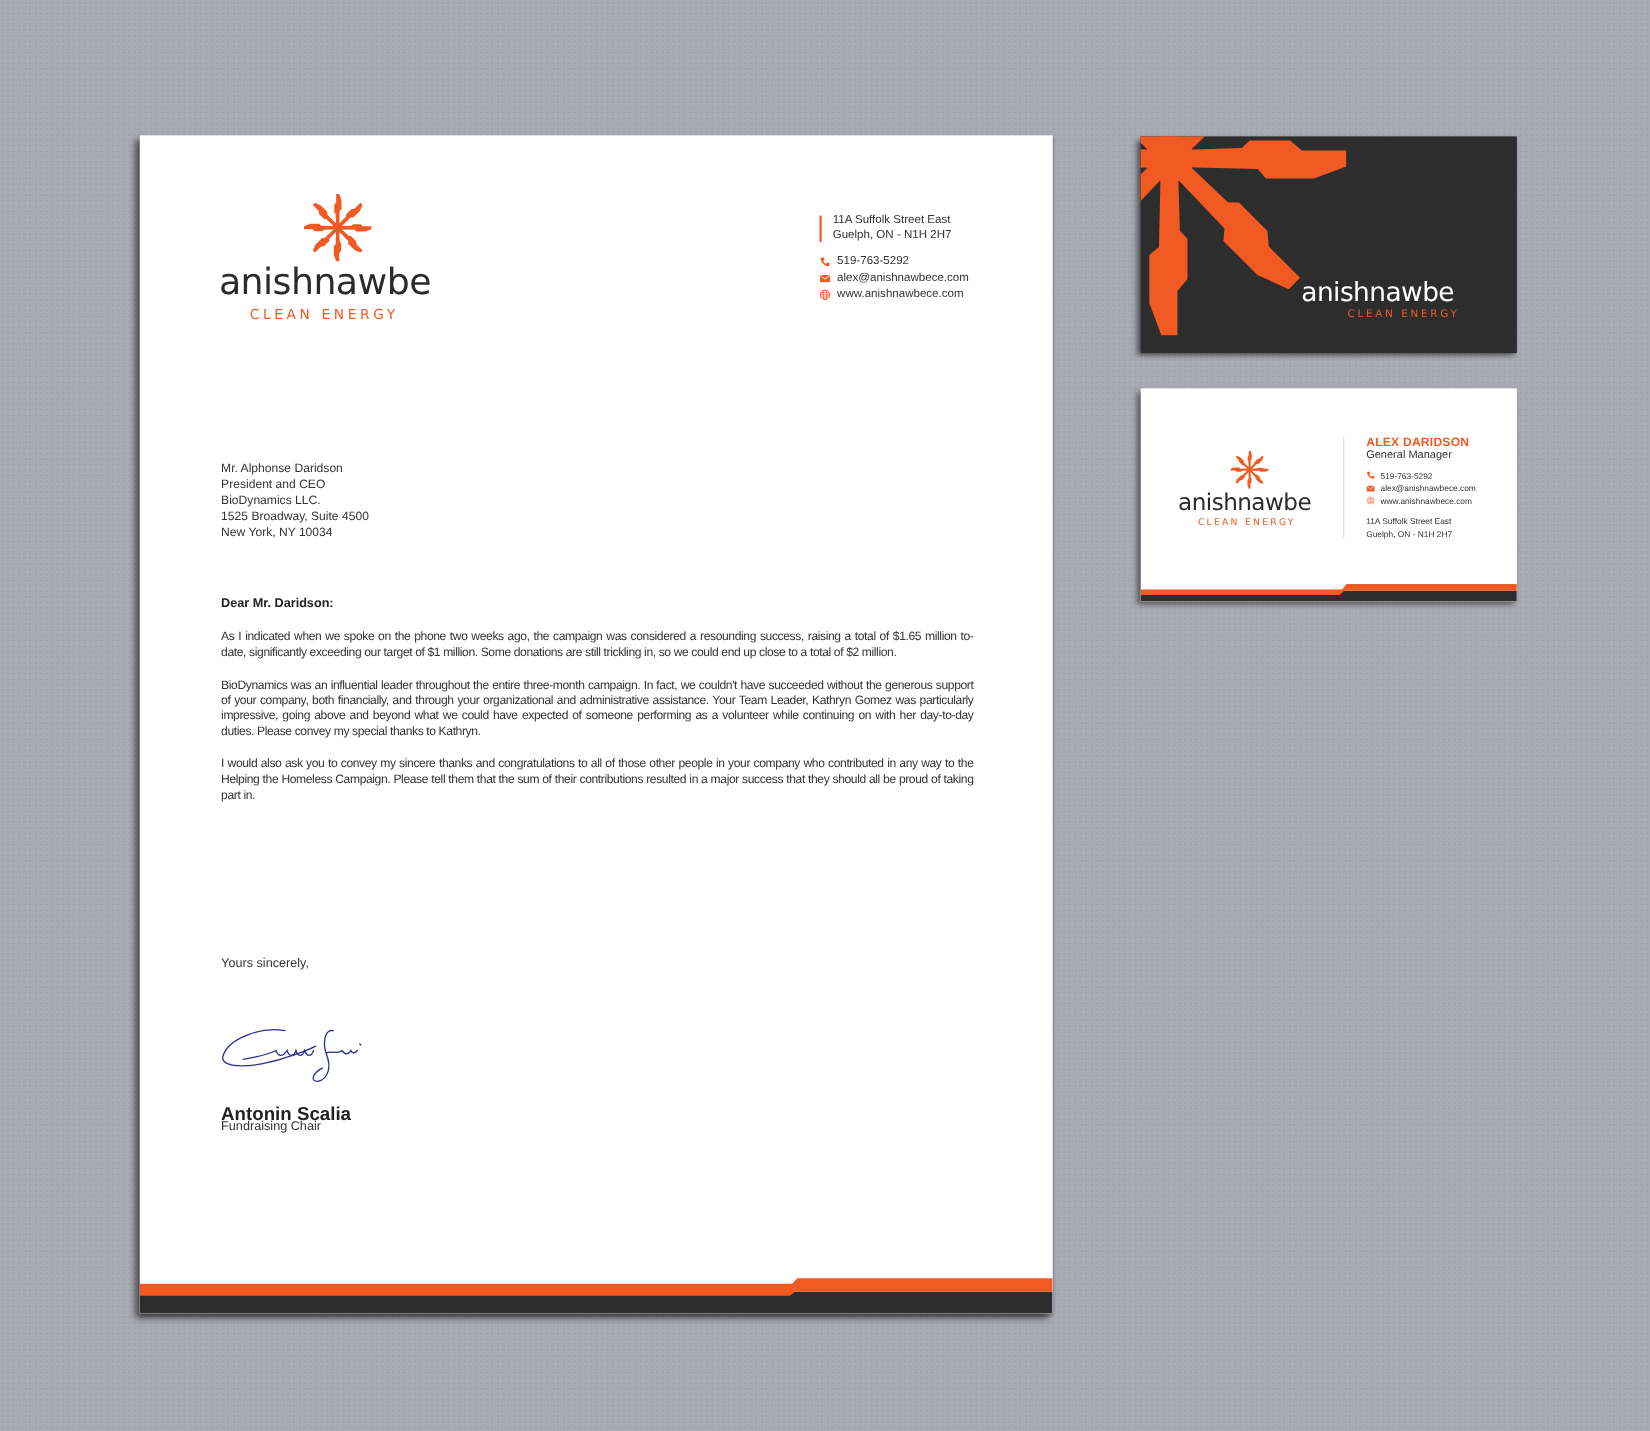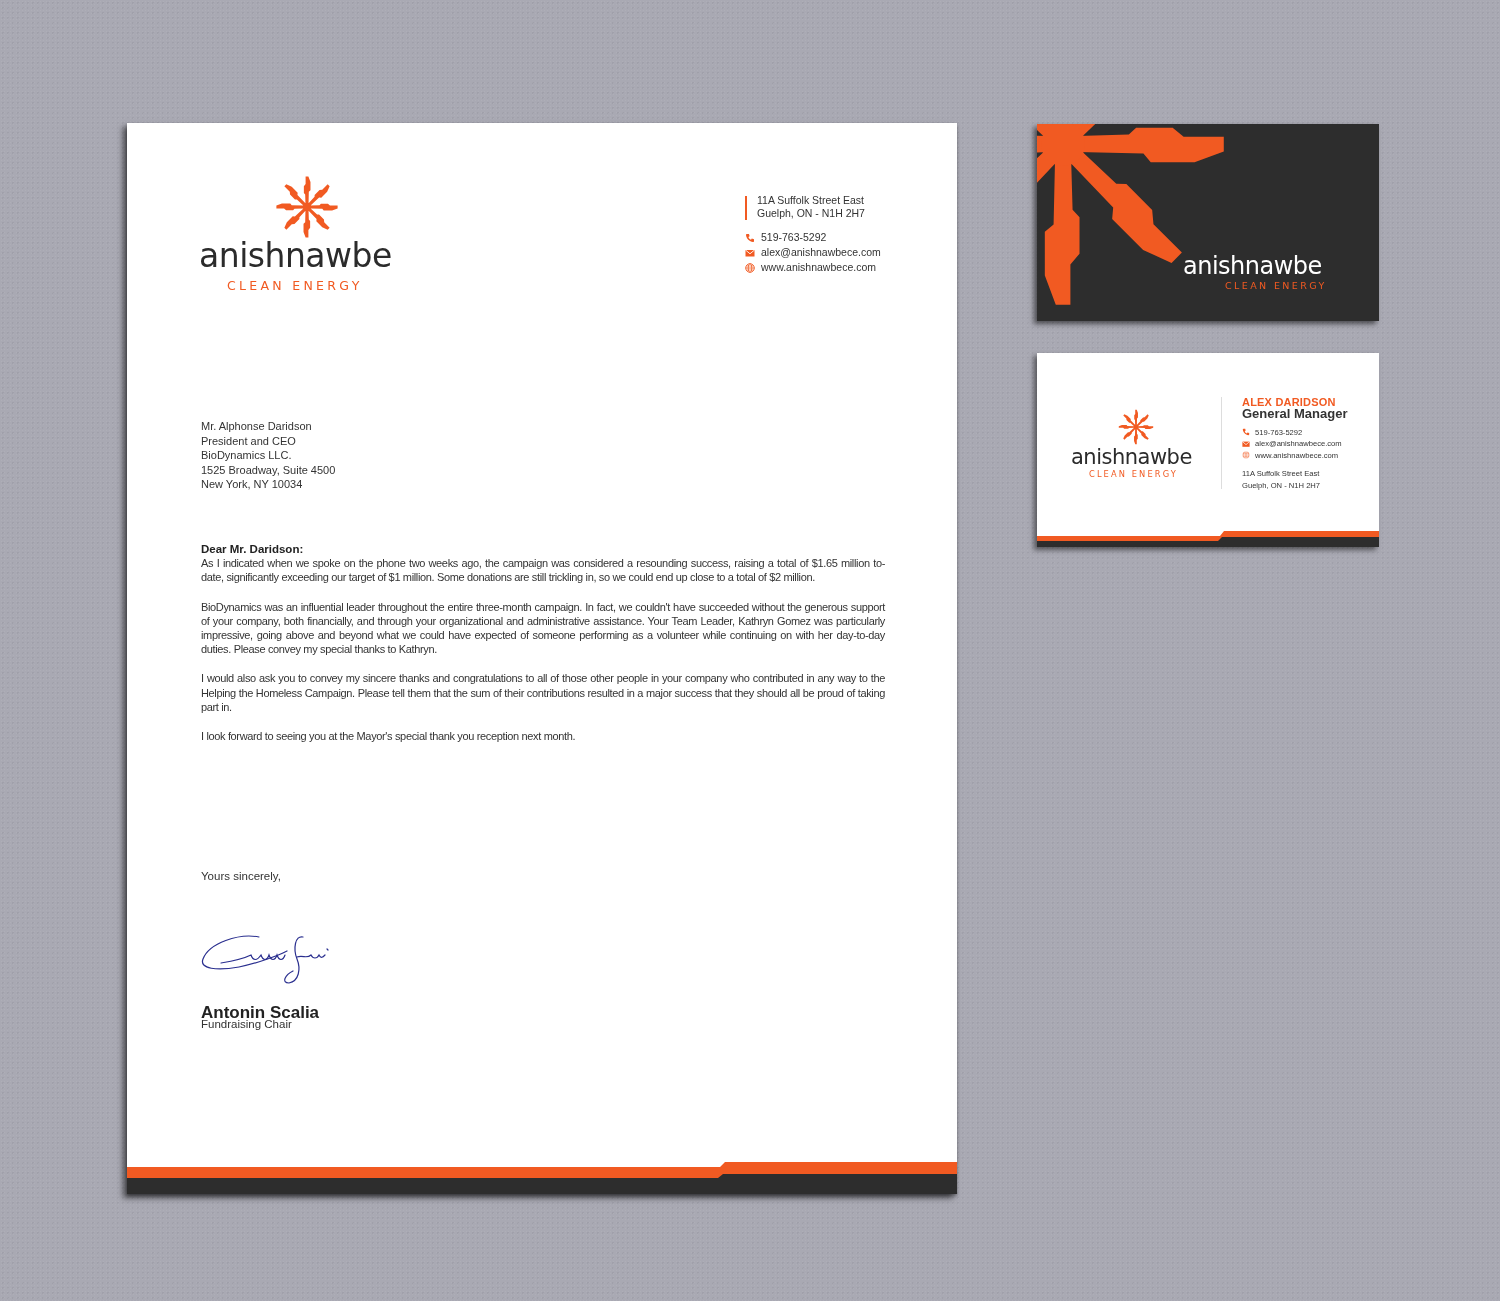--- a/index.html
+++ b/index.html
@@ -35,21 +35,21 @@
   .lh-addr-bar { left:0; top:3px; width:2px; height:24px; background:#f15a22; }
   .lh-addr { left:12px; top:1px; white-space:nowrap; }
   .contact-row { position:absolute; left:0; white-space:nowrap; display:flex; align-items:center; }
   .contact-row .ic { width:10px; height:10px; margin-right:6px; display:inline-block; }
 
   .recipient { left:74px; top:296px; font-size:11px; line-height:14.5px; color:#333; }
   .letter-body {
     left:74px; top:419px; width:684px; font-size:11px; line-height:14.2px; color:#333;
     text-align:justify; letter-spacing:-0.35px;
   }
-  .salutation { font-weight:bold; color:#222; font-size:11.5px; letter-spacing:0; }
+  .salutation { font-weight:bold; color:#222; margin-bottom:16px; font-size:11.5px; letter-spacing:0; }
   .para { margin:0 0 15px 0; }
   .closing { left:74px; top:747px; font-size:11.5px; color:#333; }
   .signature { left:72px; top:802px; width:150px; height:70px; }
   .signer-name { left:74px; top:880px; font-size:17px; font-weight:bold; color:#222; }
   .signer-title { left:74px; top:895px; font-size:11.5px; color:#333;text-align:right; }
 
   .footer-band { left:0; top:1036px; width:830px; height:35px; }
 
   
   .card-dark {
@@ -64,21 +64,21 @@
   .card-white {
     left:1037px; top:353px; width:342px; height:194px; background:#ffffff;
     box-shadow:-3px 3px 5px rgba(0,0,0,0.5); overflow:hidden;
   }
   .cw-burst { left:80px; top:56px; width:38px; height:36px; }
   .cw-brand { left:34px; top:92px; font-size:21px; line-height:24px; }
   .cw-sub { left:52px; top:116px; font-size:8.3px; letter-spacing:2.1px; color:#f15a22; font-family:"DejaVu Sans", sans-serif; }
   .cw-divider { left:184px; top:44px; width:1px; height:92px; background:#ddd; }
   .cw-info { left:205px; top:43px; font-size:7.6px; color:#333; line-height:11.5px; }
   .cw-name { font-size:11px; font-weight:bold; color:#f15a22; letter-spacing:0.2px; line-height:12px; }
-  .cw-title { font-size:13px; color:#333;font-weight:bold; }
+  .cw-title { font-size:10px; color:#333; }
   .cw-footer { left:0; top:172px; width:342px; height:22px; }
 </style>
 </head>
 <body>
 
 <svg width="0" height="0" style="position:absolute">
   <defs>
     <g id="burst">
       <g fill="#f15a22">
         <g id="ray">
@@ -144,21 +144,20 @@
     <div>BioDynamics LLC.</div>
     <div>1525 Broadway, Suite 4500</div>
     <div>New York, NY 10034</div>
   </div>
 
   <div class="abs letter-body">
     <div class="salutation">Dear Mr. Daridson:</div>
     <p class="para">As I indicated when we spoke on the phone two weeks ago, the campaign was considered a resounding success, raising a total of $1.65 million to-date, significantly exceeding our target of $1 million. Some donations are still trickling in, so we could end up close to a total of $2 million.</p>
     <p class="para">BioDynamics was an influential leader throughout the entire three-month campaign. In fact, we couldn't have succeeded without the generous support of your company, both financially, and through your organizational and administrative assistance. Your Team Leader, Kathryn Gomez was particularly impressive, going above and beyond what we could have expected of someone performing as a volunteer while continuing on with her day-to-day duties. Please convey my special thanks to Kathryn.</p>
     <p class="para">I would also ask you to convey my sincere thanks and congratulations to all of those other people in your company who contributed in any way to the Helping the Homeless Campaign. Please tell them that the sum of their contributions resulted in a major success that they should all be proud of taking part in.</p>
-    <p class="para">I look forward to seeing you at the Mayor's special thank you reception next month.</p>
   </div>
 
   <div class="abs closing">Yours sincerely,</div>
 
   <svg class="abs signature" viewBox="0 0 150 70">
     <g fill="none" stroke="#2a2f8f" stroke-width="1.2" stroke-linecap="round">
       <path d="M60 12 C40 8 10 18 4 34 C0 44 18 46 40 42 C60 38 80 30 88 26"></path>
       <path d="M22 38 C34 36 44 34 52 30 C54 36 58 36 62 30 C64 36 68 36 70 30 C72 36 76 36 78 30 C80 36 84 36 86 30"></path>
       <path d="M104 12 C96 10 94 24 98 34 C102 44 100 56 90 58 C82 58 86 50 94 46"></path>
       <path d="M98 32 C104 30 108 34 112 30 C114 34 118 34 120 30 C122 34 124 32 126 30"></path>

